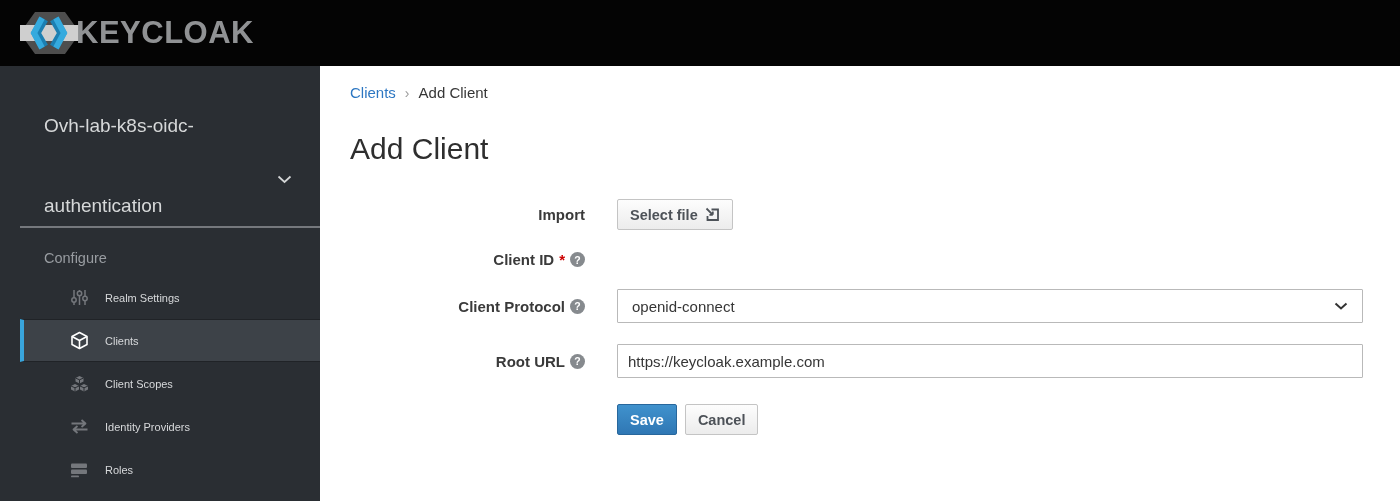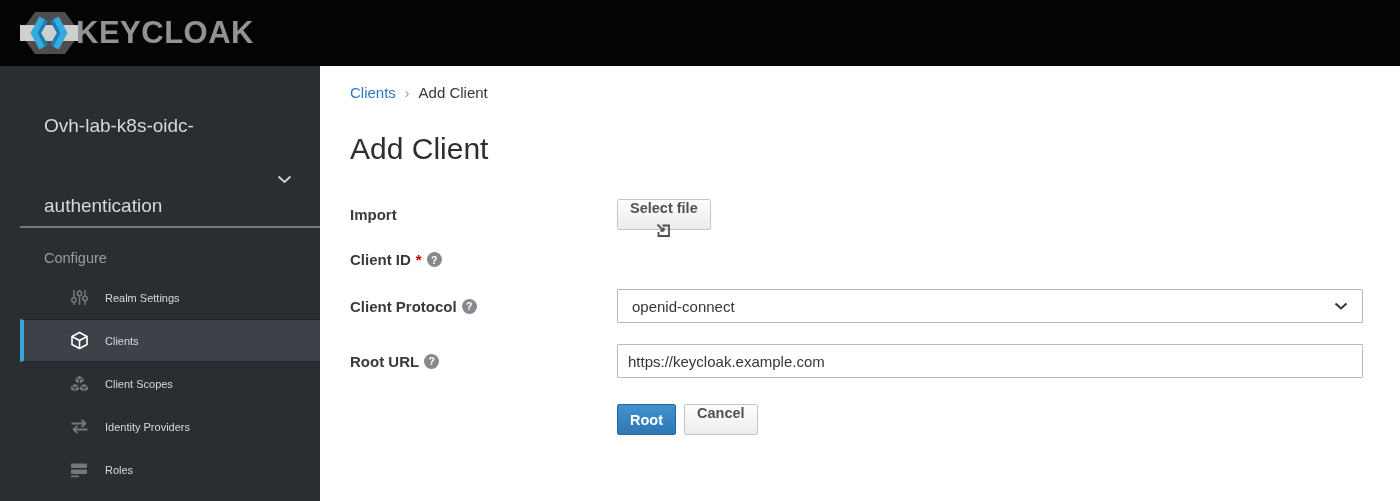--- a/index.html
+++ b/index.html
@@ -32,33 +32,33 @@
   .main { position:absolute; top:66px; left:320px; width:1080px; height:435px;
           background:#fff; padding:18px 0 0 30px; }
   .breadcrumb { font-size:15px; display:flex; align-items:center; gap:9px; }
   .breadcrumb a { color:#2d77c2; text-decoration:none; cursor:pointer; }
   .crumb-sep { color:#9b9b9b; font-size:14px; }
   .crumb-current { color:#363636; }
   .page-title { margin-top:31px; font-size:30px; font-weight:300; color:#2e2e2e; }
 
   .form { margin-top:33px; }
   .form-row { display:flex; align-items:center; margin-bottom:21px; }
-  .label-col { width:235px; display:flex; justify-content:flex-start; align-items:center;
+  .label-col { width:235px; display:flex; justify-content:flex-end; align-items:center;
                gap:5px; font-size:15px; font-weight:bold; color:#3a3a3a; }
   .required { color:#c00; }
   .help-icon { width:15px; height:15px; border-radius:50%; background:#868a8e; color:#fff;
                font-size:10.5px; font-weight:bold; display:inline-flex; align-items:center;
                justify-content:center; cursor:default; }
   .control-col { margin-left:32px; }
 
   .btn { display:inline-flex; align-items:center; gap:7px; height:31px; padding:0 12px;
          font-size:14.5px; font-weight:bold; border-radius:2px; cursor:pointer;
          font-family:inherit; }
   .btn-default { color:#4d5258; background:linear-gradient(#fdfdfd,#ececec);
-                 border:1px solid #c4c4c4;flex-direction:column; }
+                 border:1px solid #c4c4c4; }
   .btn-primary { color:#fff; background:linear-gradient(#4092cd,#2f77b4);
                  border:1px solid #28679c; }
 
   .text-input { width:746px; height:34px; border:1px solid #b9b9b9; border-radius:1px;
                 padding:0 10px; font-size:15px; color:#363636; font-family:inherit;
                 background:#fff; }
   .select-box { width:746px; height:34px; border:1px solid #b9b9b9; border-radius:1px;
                 display:flex; align-items:center; justify-content:space-between;
                 padding:8px 14px; font-size:15px; color:#363636; cursor:pointer;
                 background:#fff; }
@@ -228,18 +228,18 @@
       <div class="label-col">
         <span>Root URL</span>
         <span class="help-icon">?</span>
       </div>
       <div class="control-col">
         <input class="text-input" type="text" value="https://keycloak.example.com" style="">
       </div>
     </div>
 
     <div class="form-row btn-row" style="margin-left:267px;">
-      <button class="btn btn-primary">Root</button>
+      <button class="btn btn-primary">Save</button>
       <button class="btn btn-default">Cancel</button>
     </div>
 
   </div>
 </main>
 
 </body></html>

